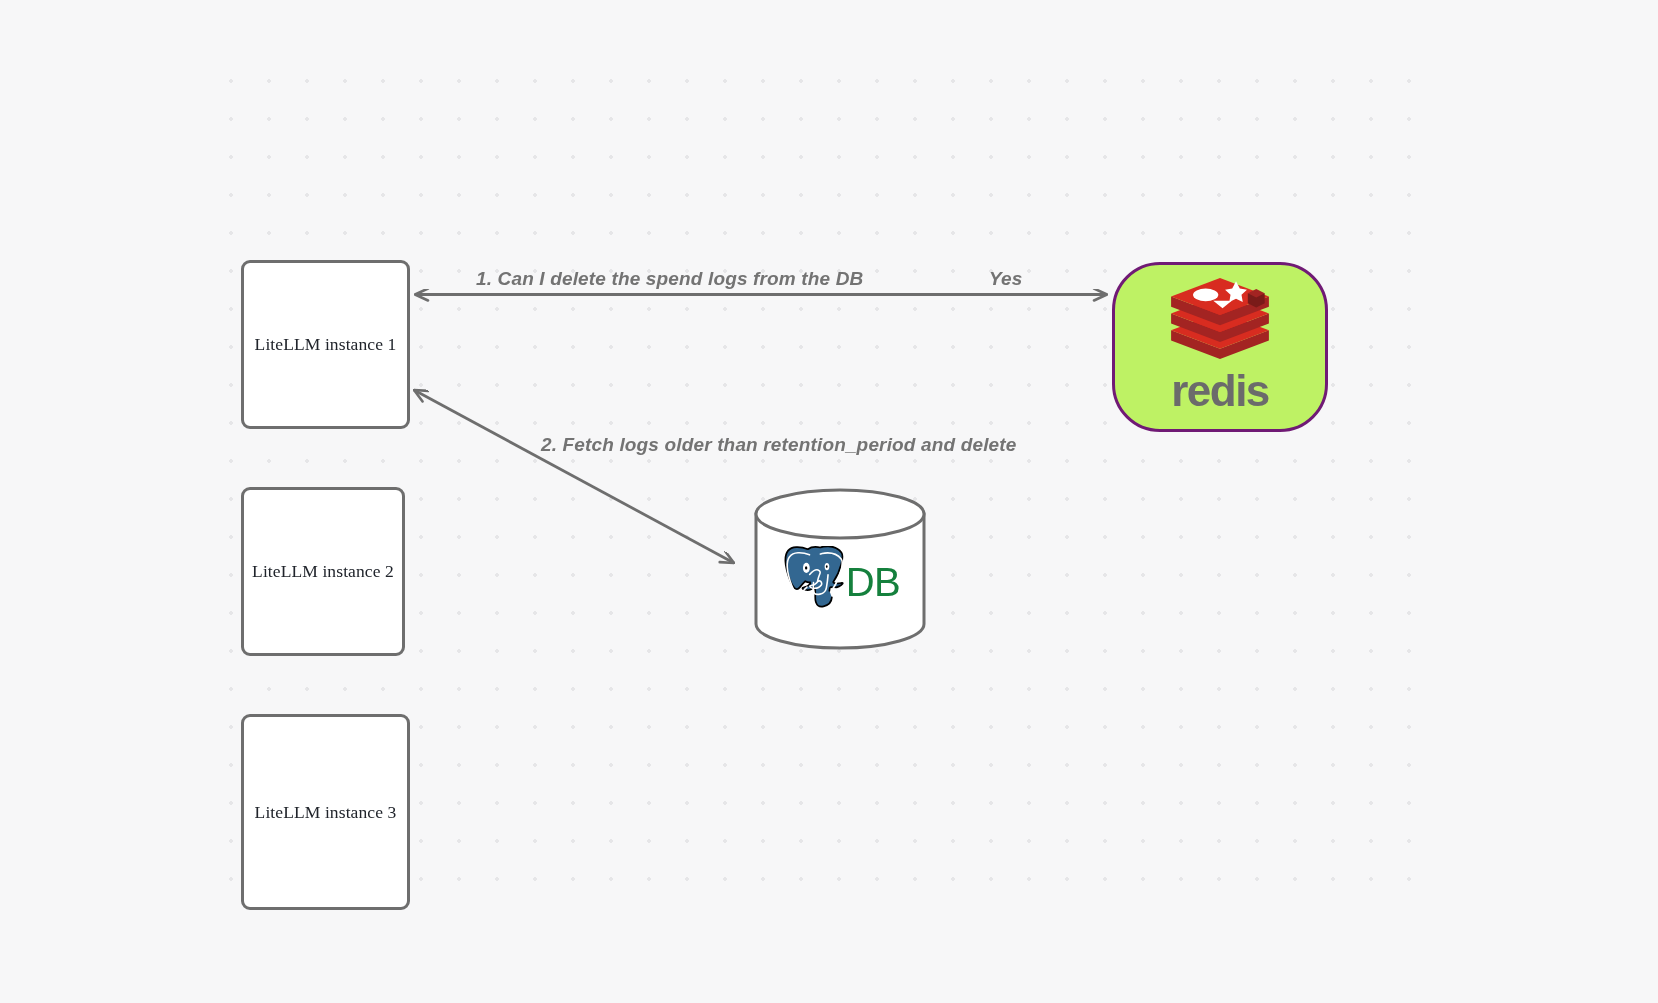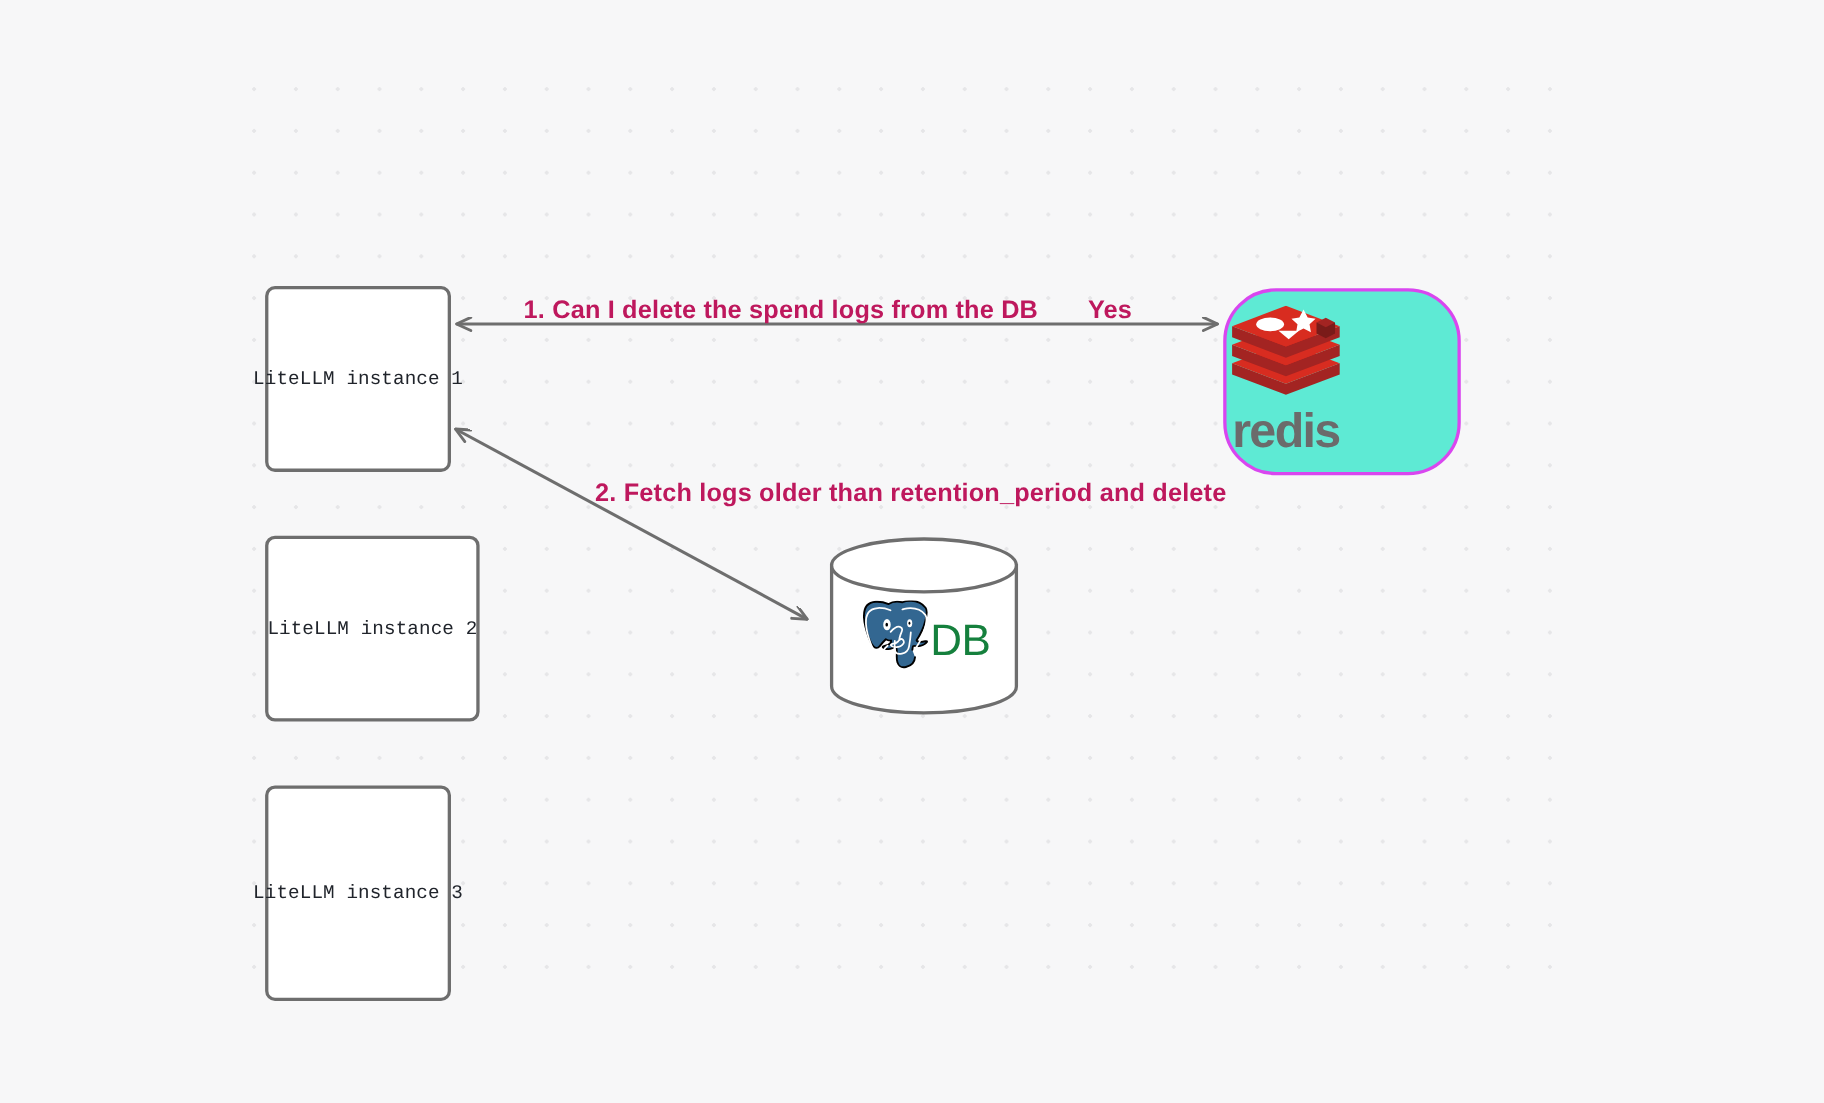--- a/index.html
+++ b/index.html
@@ -37,39 +37,39 @@
     border: 3px solid #6e6e6e;
     border-radius: 9px;
     box-sizing: border-box;
     display: flex;
     align-items: center;
     justify-content: center;
   }
   .node-box .node-label {
     font-size: 17.5px;
     color: #20242b;
-    font-family: Liberation Mono, monospace;
+    font-family: Liberation Serif, serif;
     letter-spacing: 0.1px;
     white-space: nowrap;
   }
   #llm1 { left: 241px; top: 260px; width: 169px; height: 169px; }
-  #llm2 { left: 241px; top: 487px; width: 195px; height: 169px; }
+  #llm2 { left: 241px; top: 487px; width: 164px; height: 169px; }
   #llm3 { left: 241px; top: 714px; width: 169px; height: 196px; }
 
   #redis-node {
     position: absolute;
     left: 1112px; top: 262px;
     width: 216px; height: 170px;
-    background: #5eead4;
-    border: 3px solid #d946ef;
+    background: #bef264;
+    border: 3px solid #701a75;
     border-radius: 48px;
     box-sizing: border-box;
     display: flex;
     flex-direction: column;
-    align-items: flex-start;
+    align-items: center;
     justify-content: center;
   }
   #redis-logo-wrap {
     display: flex;
     flex-direction: column;
     align-items: center;
     justify-content: center;
     margin-top: -4px;
   }
   .redis-wordmark {
@@ -106,24 +106,25 @@
     font-size: 40px;
     color: #15803d;
     letter-spacing: -0.5px;
     margin-left: -2px;
   }
 
   .edge-label {
     position: absolute;
     font-family: "Liberation Sans", sans-serif;
     font-weight: bold;
-    color: #be185d;
+    color: #737373;
     white-space: nowrap;
-    font-size: 23px;
+    font-size: 19px;
     letter-spacing: 0.15px;
+    font-style: italic;
   }
   #label-1 { left: 476px; top: 268px; }
   #label-yes { left: 989px; top: 268px; }
   #label-2 { left: 541px; top: 434px; }
 
   svg.edges {
     position: absolute;
     left: 0; top: 0;
     width: 1658px; height: 1003px;
     overflow: visible;

